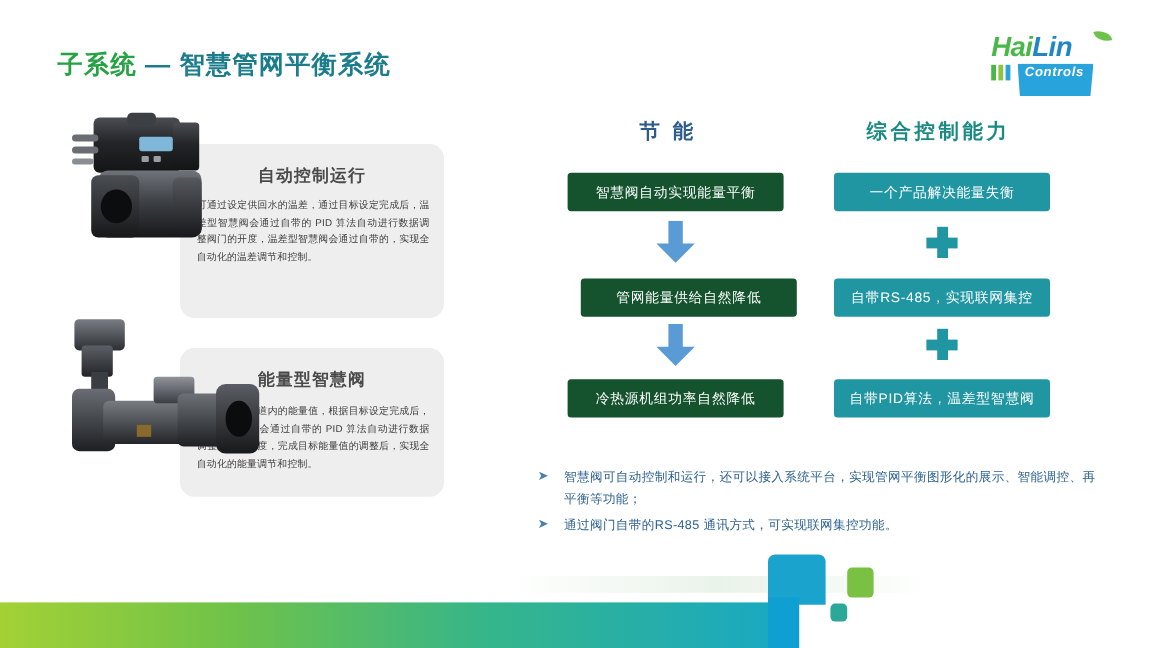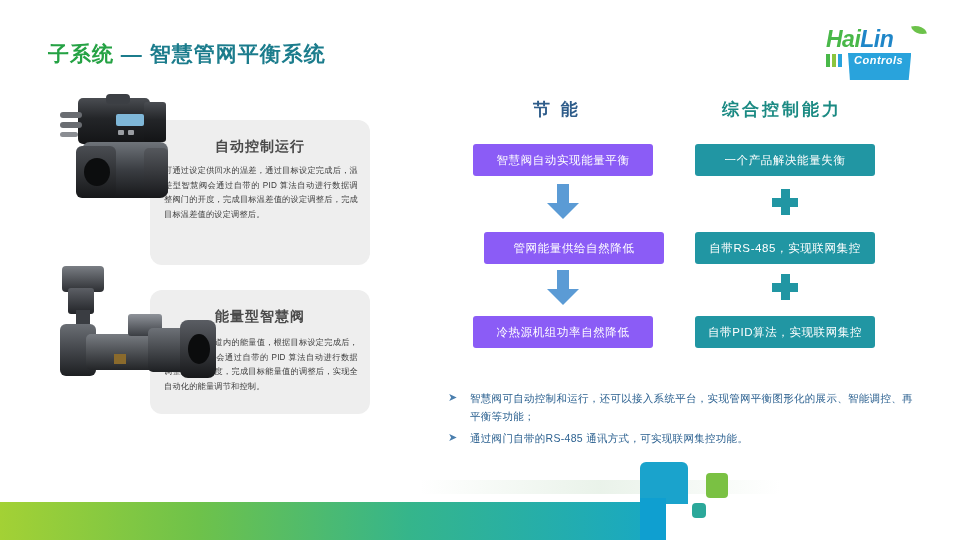--- a/index.html
+++ b/index.html
@@ -71,21 +71,21 @@
     white-space:nowrap;
   }
   .head-energy{left:533px;top:98px;color:#2e5c8a;}
   .head-control{left:722px;top:98px;color:#1b8a83;}
 
   .fbox{
     position:absolute;width:180px;height:32px;border-radius:3px;
     color:#ffffff;font-size:11.5px;letter-spacing:.6px;
     display:flex;align-items:center;justify-content:center;white-space:nowrap;
   }
-  .fbox.blue{background:#8b5cf6;text-align:center;}
+  .fbox.blue{background:#14532d;text-align:center;}
   .fbox.teal{background:#2196a3;}
 
   .b1{left:473px;top:144px;}
   .b2{left:484px;top:232px;}
   .b3{left:473px;top:316px;}
   .t1{left:695px;top:144px;}
   .t2{left:695px;top:232px;}
   .t3{left:695px;top:316px;}
 
   .arrow{position:absolute;width:34px;height:36px;}
@@ -153,21 +153,21 @@
     <div class="logo-bars">
       <i style="background:#49b849"></i>
         <i style="background:#8bc53f"></i>
         <i style="background:#29a3dc"></i>
     </div>
     <div class="logo-badge">Controls</div>
   </div>
 
   <div class="card card1">
     <div class="card-title">自动控制运行</div>
-    <div class="card-body">可通过设定供回水的温差，通过目标设定完成后，温差型智慧阀会通过自带的 PID 算法自动进行数据调整阀门的开度，完成目标温差值的设定调整后，完成目标温差值的设定调整后。</div>
+    <div class="card-body">可通过设定供回水的温差，通过目标设定完成后，温差型智慧阀会通过自带的 PID 算法自动进行数据调整阀门的开度，温差型智慧阀会通过自带的，实现全自动化的温差调节和控制。</div>
   </div>
 
   <div class="card card2">
     <div class="card-title">能量型智慧阀</div>
     <div class="card-body">可通过设定管道内的能量值，根据目标设定完成后，能量型智慧阀会通过自带的 PID 算法自动进行数据调整阀门的开度，完成目标能量值的调整后，实现全自动化的能量调节和控制。</div>
   </div>
 
   <div class="valve v1">
     <div class="v-piece v-grad" style="left:18px;top:2px;width:72px;height:46px;border-radius:5px;"></div>
     <div class="v-piece v-grad" style="left:84px;top:6px;width:22px;height:40px;border-radius:3px;"></div>
@@ -211,21 +211,21 @@
     <svg width="34" height="36" viewBox="0 0 34 36">
         <path d="M11 0 H23 V19 H33 L17 35 L1 19 H11 Z" fill="#5b9bd5"></path>
       </svg>
   </div>
   <div class="fbox blue b3">冷热源机组功率自然降低</div>
 
   <div class="fbox teal t1">一个产品解决能量失衡</div>
   <div class="plus p1"></div>
   <div class="fbox teal t2">自带RS-485，实现联网集控</div>
   <div class="plus p2"></div>
-  <div class="fbox teal t3">自带PID算法，实现联网集控</div>
+  <div class="fbox teal t3">自带PID算法，温差型智慧阀</div>
 
   <div class="bullets">
     <div class="bullet">
       <span class="chev">➤</span>
       <span class="btxt">智慧阀可自动控制和运行，还可以接入系统平台，实现管网平衡图形化的展示、智能调控、再平衡等功能；</span>
     </div>
     <div class="bullet">
       <span class="chev">➤</span>
       <span class="btxt">通过阀门自带的RS-485 通讯方式，可实现联网集控功能。</span>
     </div>

